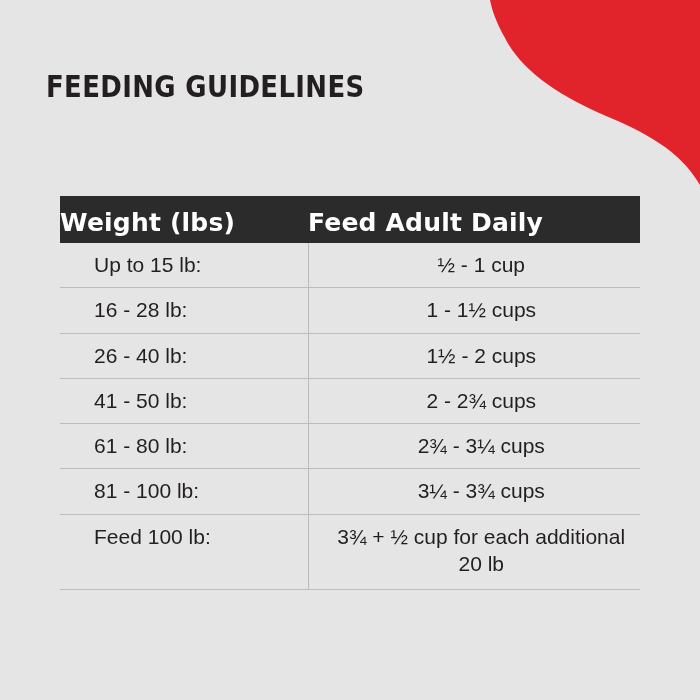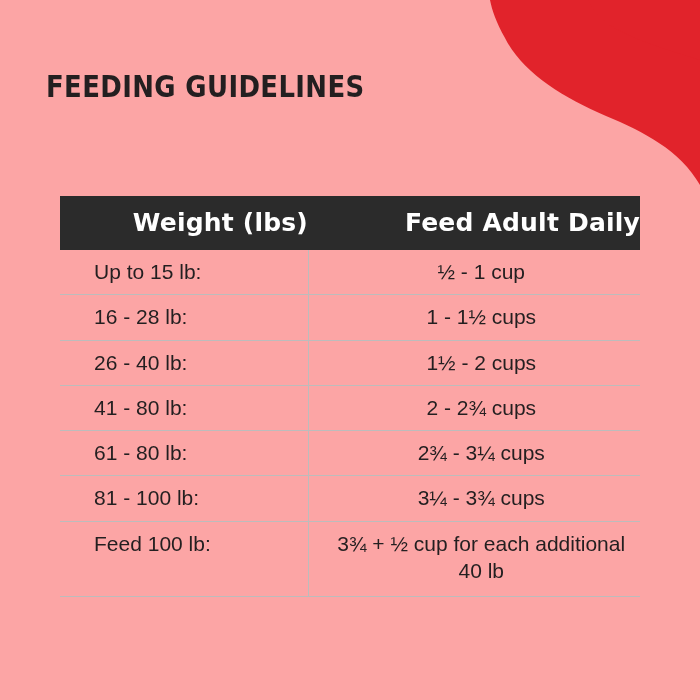--- a/index.html
+++ b/index.html
@@ -11,21 +11,21 @@
     height: 700px;
     background: #ffffff;
     font-family: "Liberation Sans", sans-serif;
     position: relative;
     overflow: hidden;
   }
 
   #page {
     position: absolute;
     inset: 0;
-    background: #fca5a5;
+    background: #e5e5e5;
   }
 
   
   .corner-swoosh {
     position: absolute;
     top: 0;
     right: 0;
     width: 270px;
     height: 185px;
     overflow: hidden;
@@ -58,22 +58,22 @@
     width: 580px;
     table-layout: fixed;
   }
 
   table.feeding-table thead th {
     background: #2b2b2b;
     color: #ffffff;
     font-size: 25px;
     font-weight: bold;
     font-family: "DejaVu Sans", sans-serif;
-    padding: 12px 0 13px 0;
-    text-align: right;
+    padding: 12px 0 6px 0;
+    text-align: left;
     letter-spacing: 0.2px;
   }
 
   table.feeding-table thead th.col-weight {
     width: 248px;
   }
   table.feeding-table thead th.col-feed {
     width: 332px;
   }
 
@@ -132,32 +132,32 @@
         </tr>
         <tr>
           <td class="cell-weight">16 - 28 lb:</td>
           <td class="cell-feed">1 - 1½ cups</td>
         </tr>
         <tr>
           <td class="cell-weight">26 - 40 lb:</td>
           <td class="cell-feed">1½ - 2 cups</td>
         </tr>
         <tr>
-          <td class="cell-weight">41 - 80 lb:</td>
+          <td class="cell-weight">41 - 50 lb:</td>
           <td class="cell-feed">2 - 2¾ cups</td>
         </tr>
         <tr>
           <td class="cell-weight">61 - 80 lb:</td>
           <td class="cell-feed">2¾ - 3¼ cups</td>
         </tr>
         <tr>
           <td class="cell-weight">81 - 100 lb:</td>
           <td class="cell-feed">3¼ - 3¾ cups</td>
         </tr>
         <tr>
           <td class="cell-weight">Feed 100 lb:</td>
-          <td class="cell-feed">3¾ + ½ cup for each additional 40 lb</td>
+          <td class="cell-feed">3¾ + ½ cup for each additional 20 lb</td>
         </tr>
       </tbody>
     </table>
   </div>
 
 </div>
 
 </body></html>

